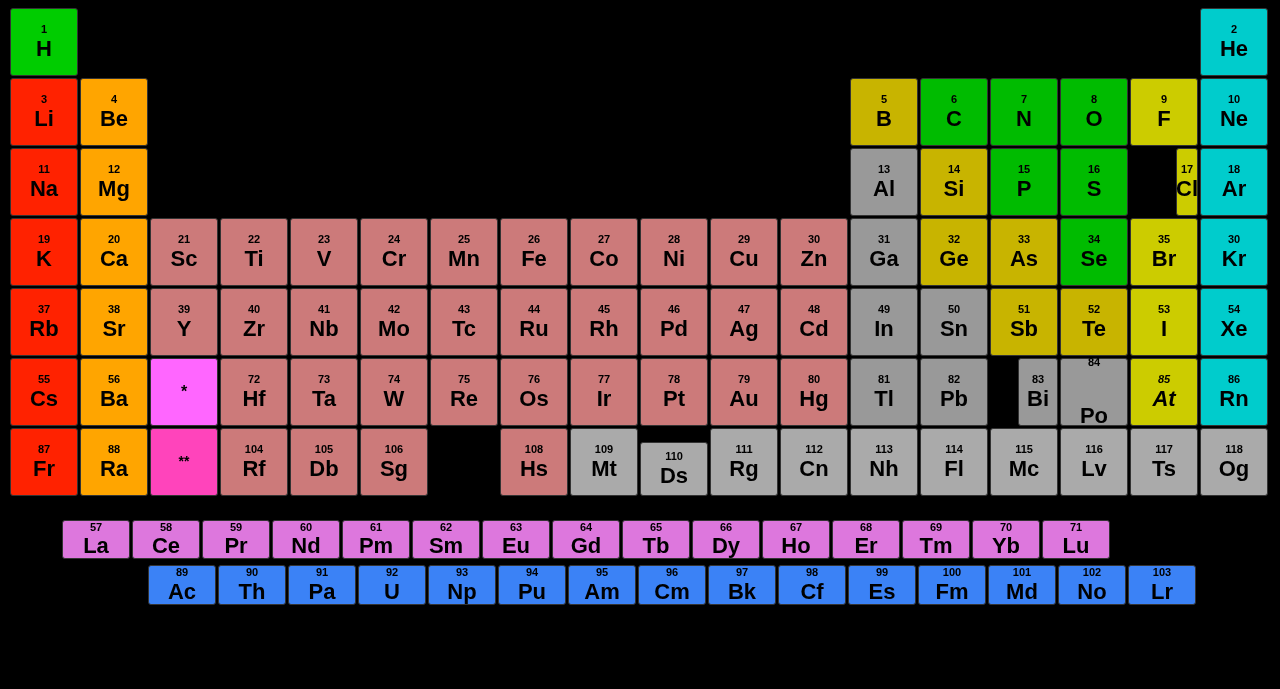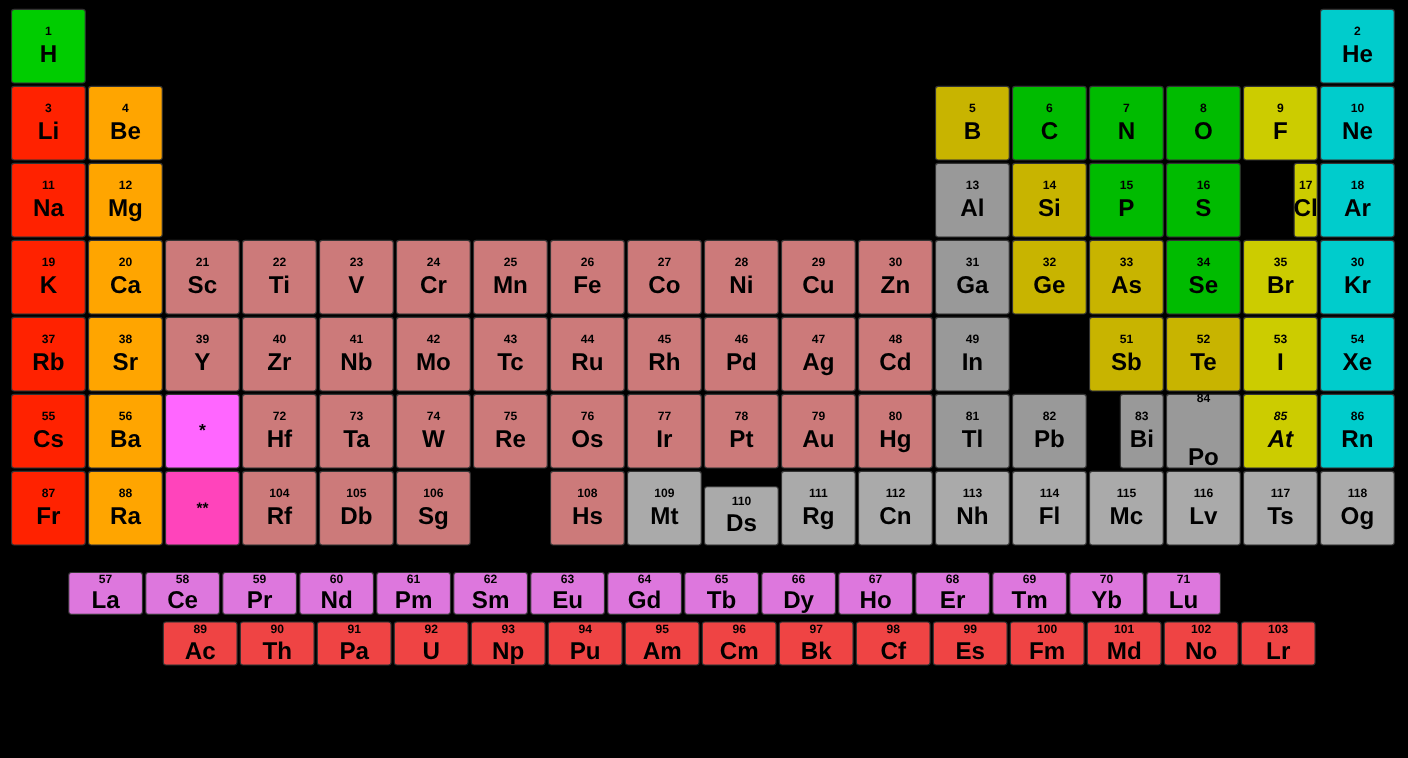--- a/index.html
+++ b/index.html
@@ -41,21 +41,21 @@
     
     .alkali { background: #ff2200; color: #000; }
     .alkaline { background: #ffa500; color: #000; }
     .transition { background: #cc7a7a; color: #000; }
     .post-transition { background: #999; color: #000; }
     .metalloid { background: #c8b400; color: #000; }
     .nonmetal { background: #00bb00; color: #000; }
     .halogen { background: #cccc00; color: #000; }
     .noble { background: #00cccc; color: #000; }
     .lanthanide { background: #dd77dd; color: #000; }
-    .actinide { background: #ef4444; color: #000; }
+    .actinide { background: #3b82f6; color: #000; }
     .unknown { background: #aaaaaa; color: #000; }
     .h-color { background: #00cc00; color: #000; }
     .la-placeholder { background: #ff66ff; color: #000; }
     .ac-placeholder { background: #ff44bb; color: #000; }
 
     #lanthanides {
       display: grid;
       grid-template-columns: repeat(15, 68px);
       gap: 2px;
       padding: 2px 10px 2px 62px;
@@ -262,20 +262,24 @@
       <span class="sym">Ag</span>
     </div>
     <div class="element transition" style="grid-area: 5 / 12;">
       <span class="num">48</span>
       <span class="sym">Cd</span>
     </div>
     <div class="element post-transition" style="grid-area: 5 / 13;">
       <span class="num">49</span>
       <span class="sym">In</span>
     </div>
+    <div class="element post-transition" style="grid-area: 5 / 14;">
+      <span class="num">50</span>
+      <span class="sym">Sn</span>
+    </div>
     <div class="element metalloid" style="grid-area: 5 / 15;">
       <span class="num">51</span>
       <span class="sym">Sb</span>
     </div>
     <div class="element metalloid" style="grid-area: 5 / 16;">
       <span class="num">52</span>
       <span class="sym">Te</span>
     </div>
     <div class="element halogen" style="grid-area: 5 / 17;">
       <span class="num">53</span>

